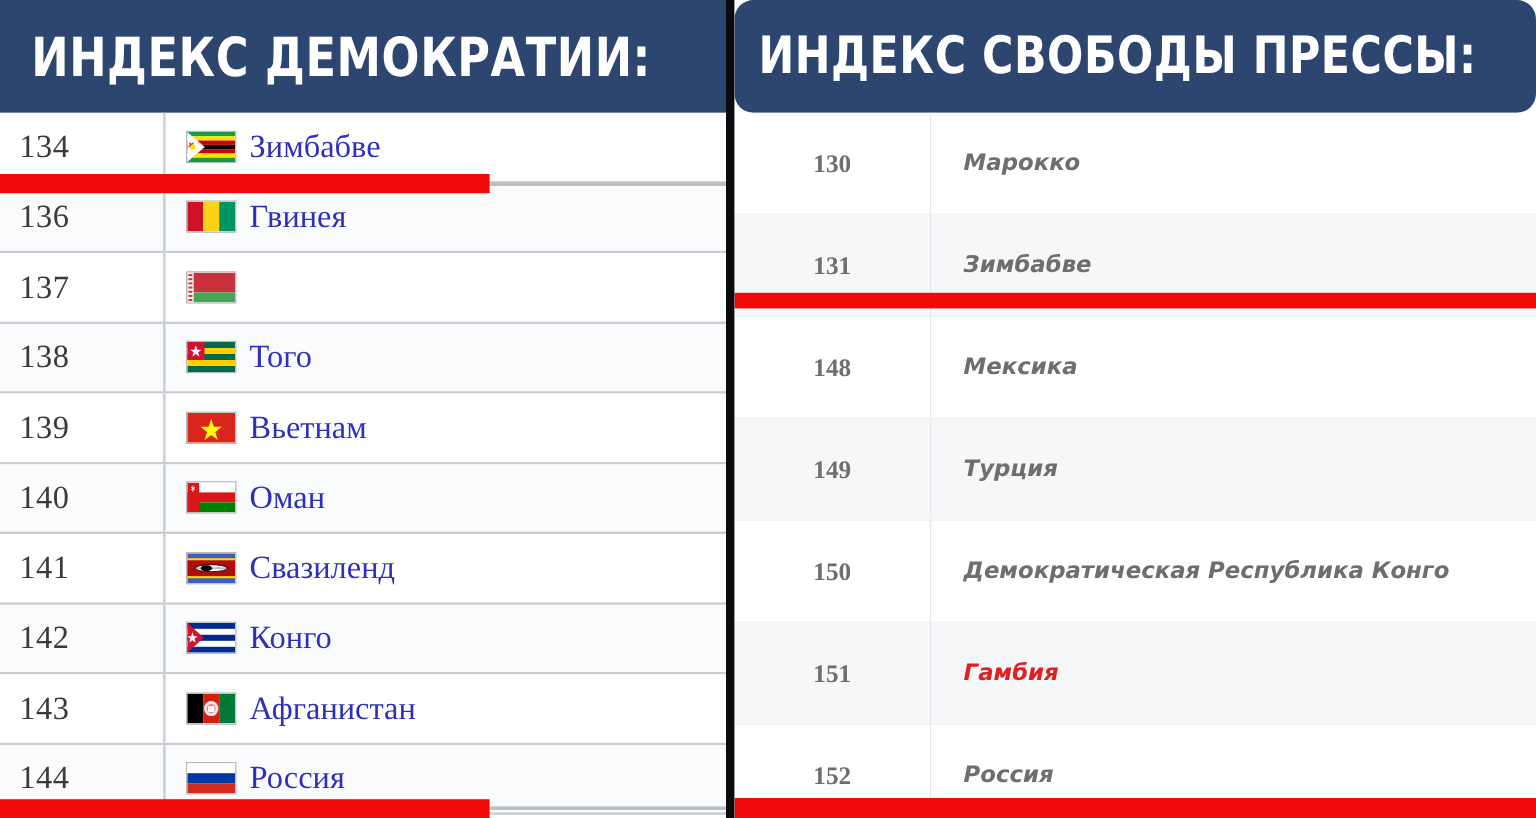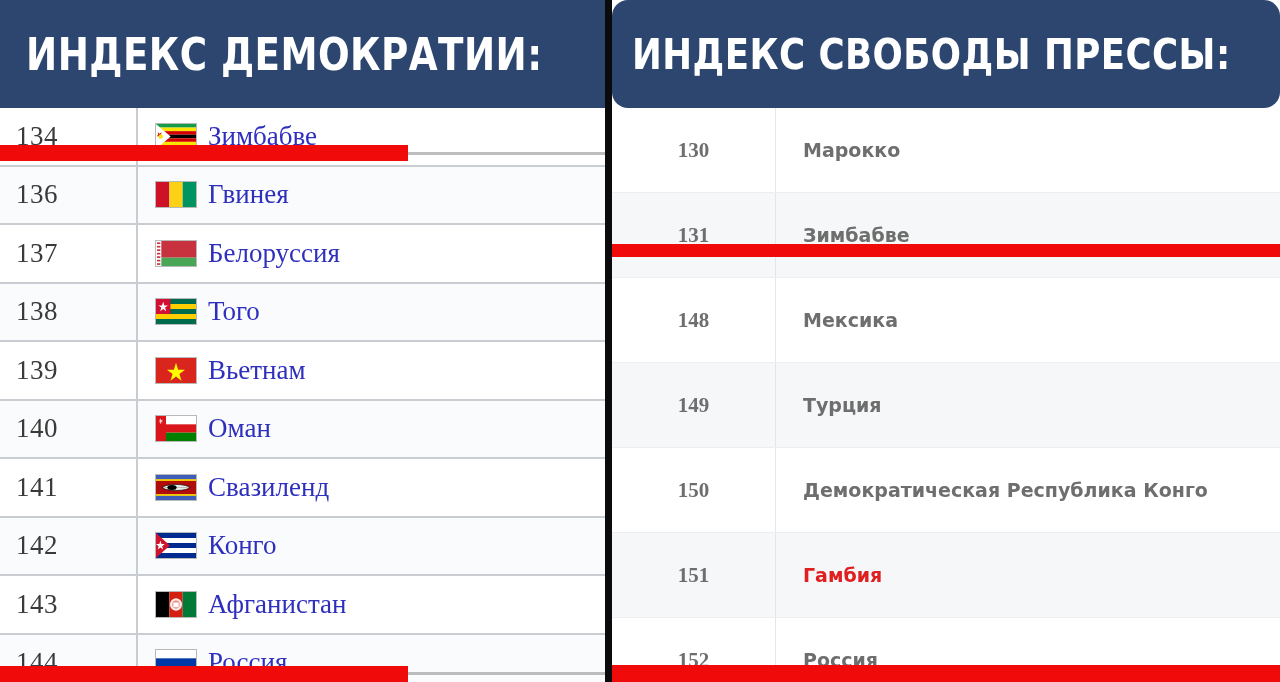--- a/index.html
+++ b/index.html
@@ -12,21 +12,21 @@
   .stage{position:relative;width:1280px;height:682px;overflow:hidden;background:#fff;}
 
   
   .panel{position:absolute;top:0;height:682px;overflow:hidden;}
   .panel-left{left:0;width:605px;background:#ffffff;}
   .divider{position:absolute;left:605px;top:0;width:7px;height:682px;background:#0b0b0d;z-index:40;}
   .panel-right{left:612px;width:668px;background:#ffffff;}
 
   
   .hdr{
-    position:relative;height:108px;background:#2d4670;
+    position:relative;height:94px;background:#2d4670;
     display:flex;align-items:center;box-sizing:border-box;
   }
   .hdr-left{padding-left:26px;}
   .hdr-right{padding-left:20px;border-radius:16px;}
   .hdr h1{
     margin:0;color:#ffffff;
     font-family:"DejaVu Sans Condensed","Liberation Sans", sans-serif;
     font-weight:bold;letter-spacing:.5px;
     line-height:1;
     transform:scaleX(.92);transform-origin:left center;
@@ -97,20 +97,21 @@
     font-size:21px;color:#6e6e6e;
     font-family:"Liberation Serif", serif;
     font-weight:bold;
   }
   .rname{
     flex:1;display:flex;align-items:center;
     padding-left:27px;box-sizing:border-box;
     font-size:19px;font-weight:bold;color:#6e6e6e;
     font-family:"DejaVu Sans","Liberation Sans", sans-serif;
     white-space:nowrap;
+    font-style:italic;
   }
   .rname.hl{color:#e02020;}
 </style>
 </head>
 <body>
 
 <div class="stage">
 
   <div class="panel panel-left">
 
@@ -166,21 +167,20 @@
         <rect x="1.5" y="2" width="5" height="2.4"></rect>
         <rect x="1.5" y="7" width="5" height="2.4"></rect>
         <rect x="1.5" y="12" width="5" height="2.4"></rect>
         <rect x="1.5" y="17" width="5" height="2.4"></rect>
         <rect x="1.5" y="22" width="5" height="2.4"></rect>
         <rect x="1.5" y="27" width="5" height="2.4"></rect>
         <rect x="1.5" y="32" width="5" height="2.4"></rect>
       </g>
     </svg>
             </span>
-            <span class="cname">Белоруссия</span>
           </div>
         </div>
         <div class="lrow alt">
           <div class="lrank">138</div>
           <div class="lname">
             <span class="flag">
               <svg viewBox="0 0 60 36" preserveAspectRatio="none">
       <rect width="60" height="36" fill="#fff"></rect>
       <rect y="0" width="60" height="7.2" fill="#006a4e"></rect>
       <rect y="14.4" width="60" height="7.2" fill="#006a4e"></rect>

